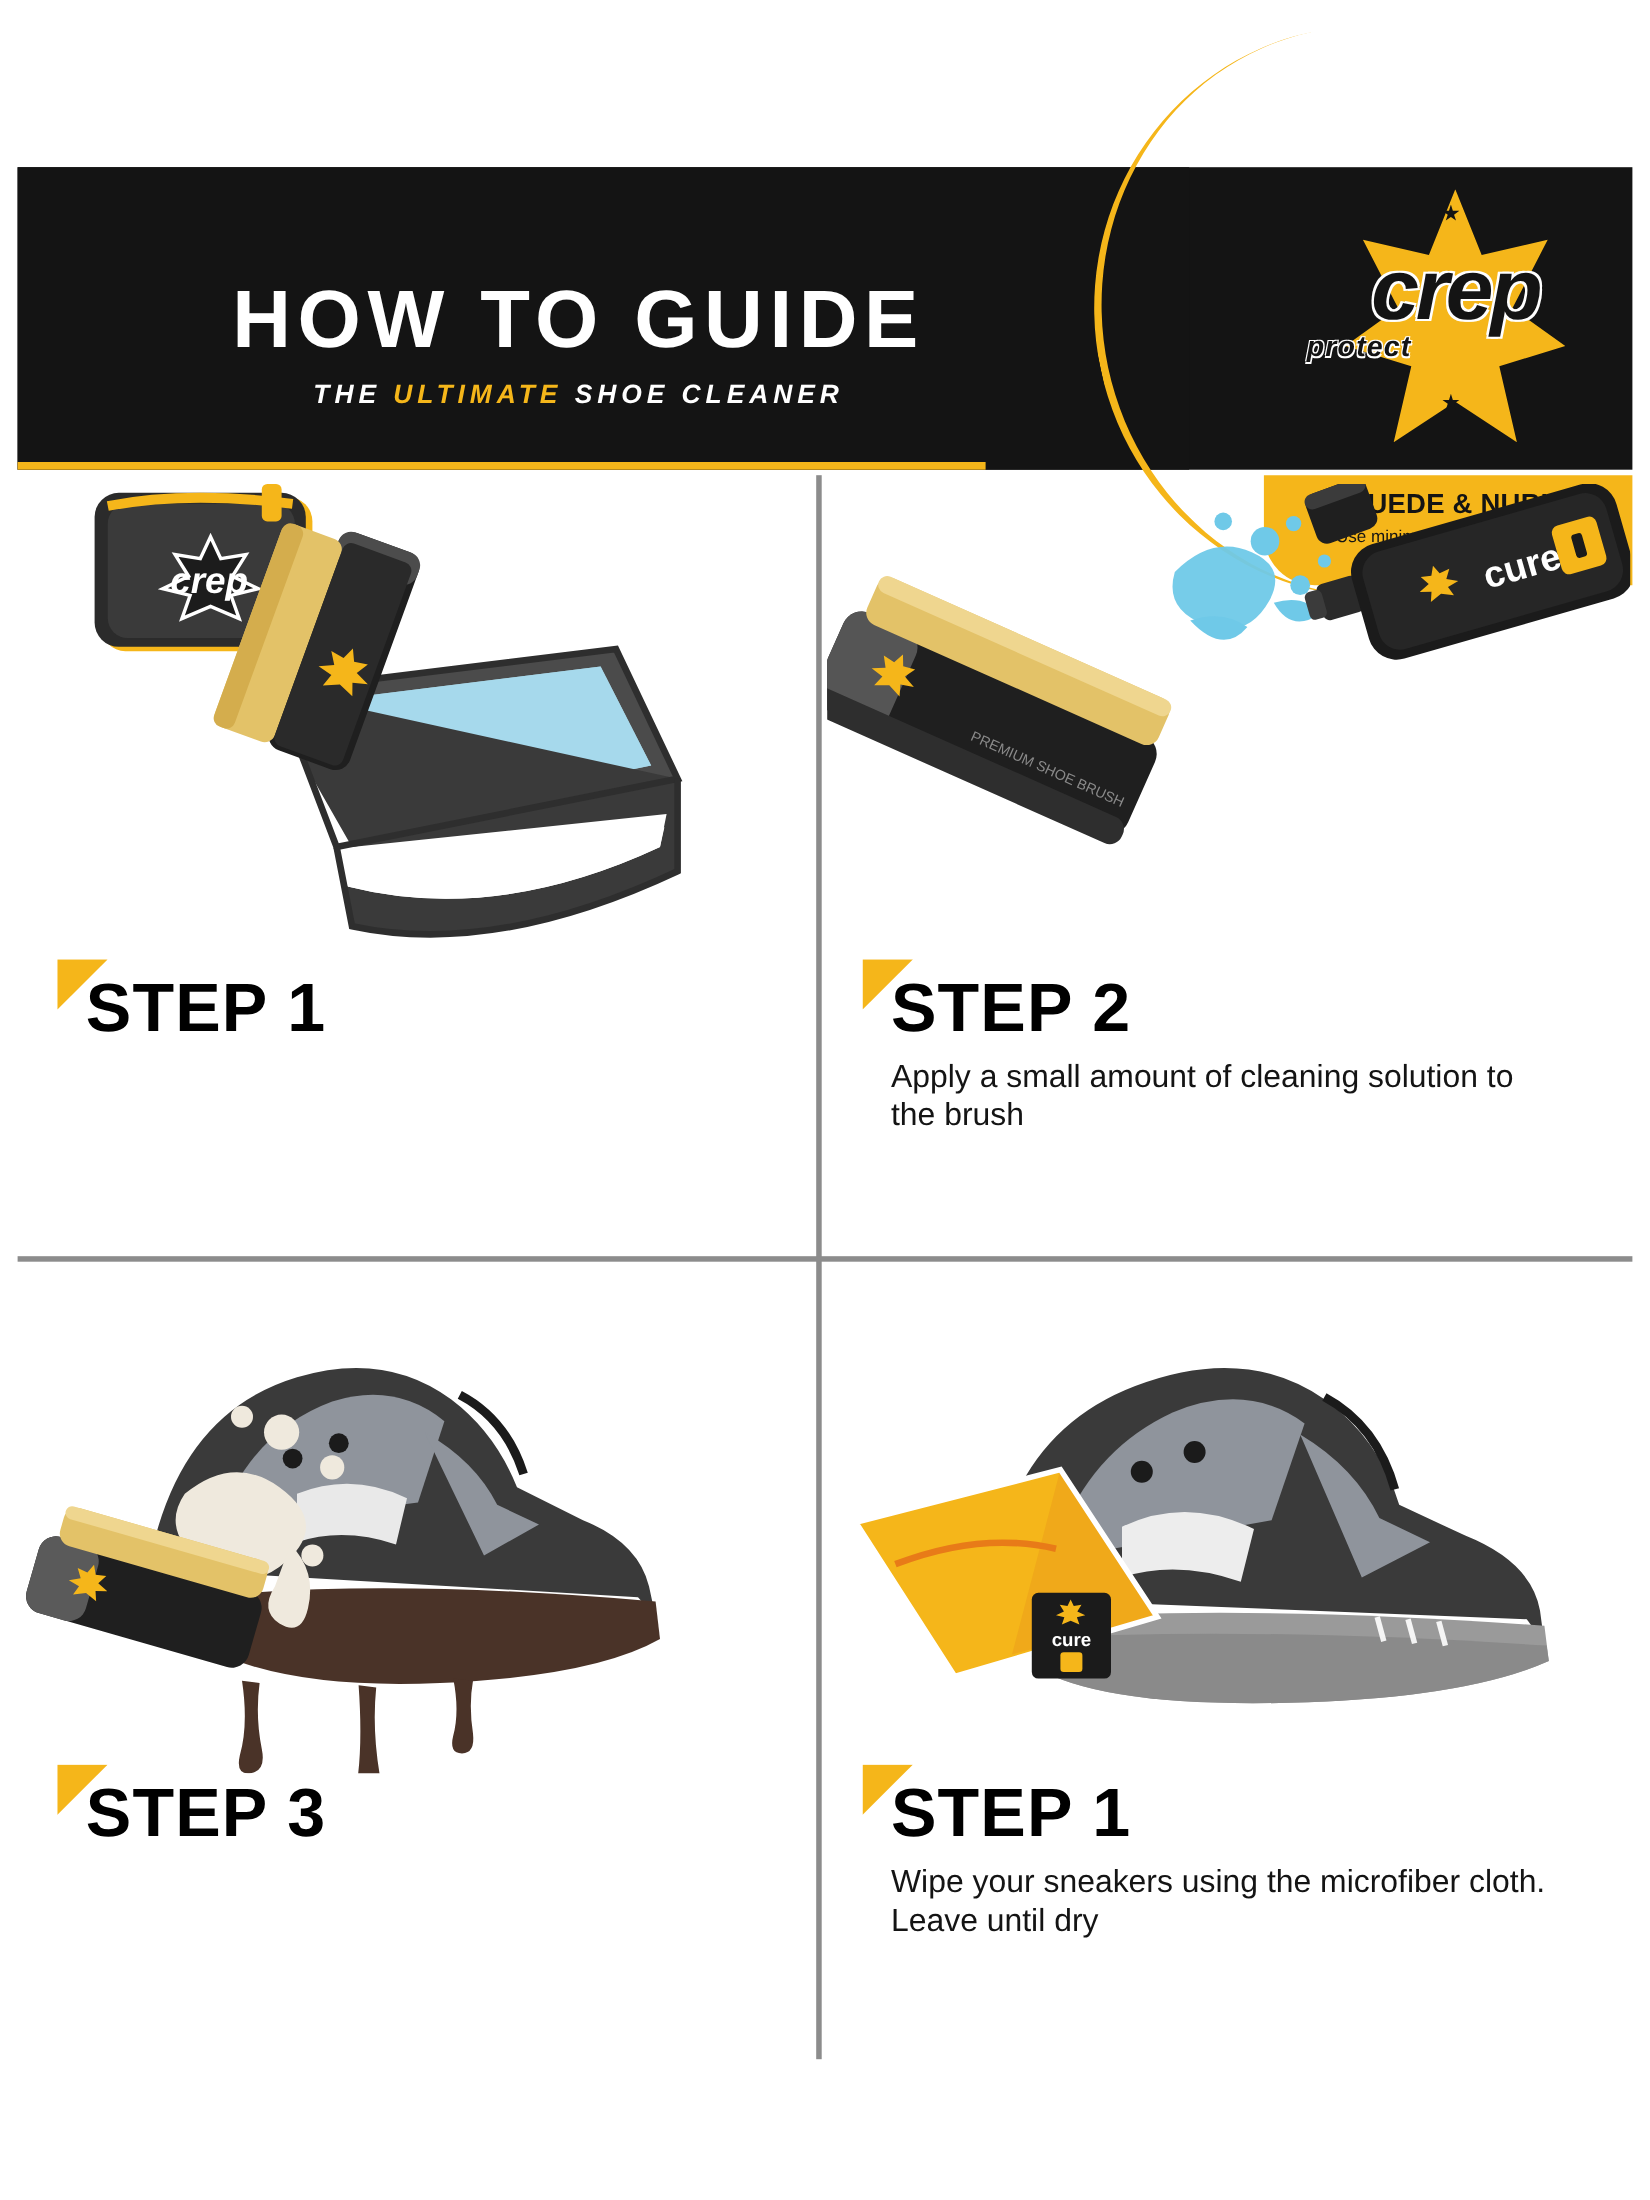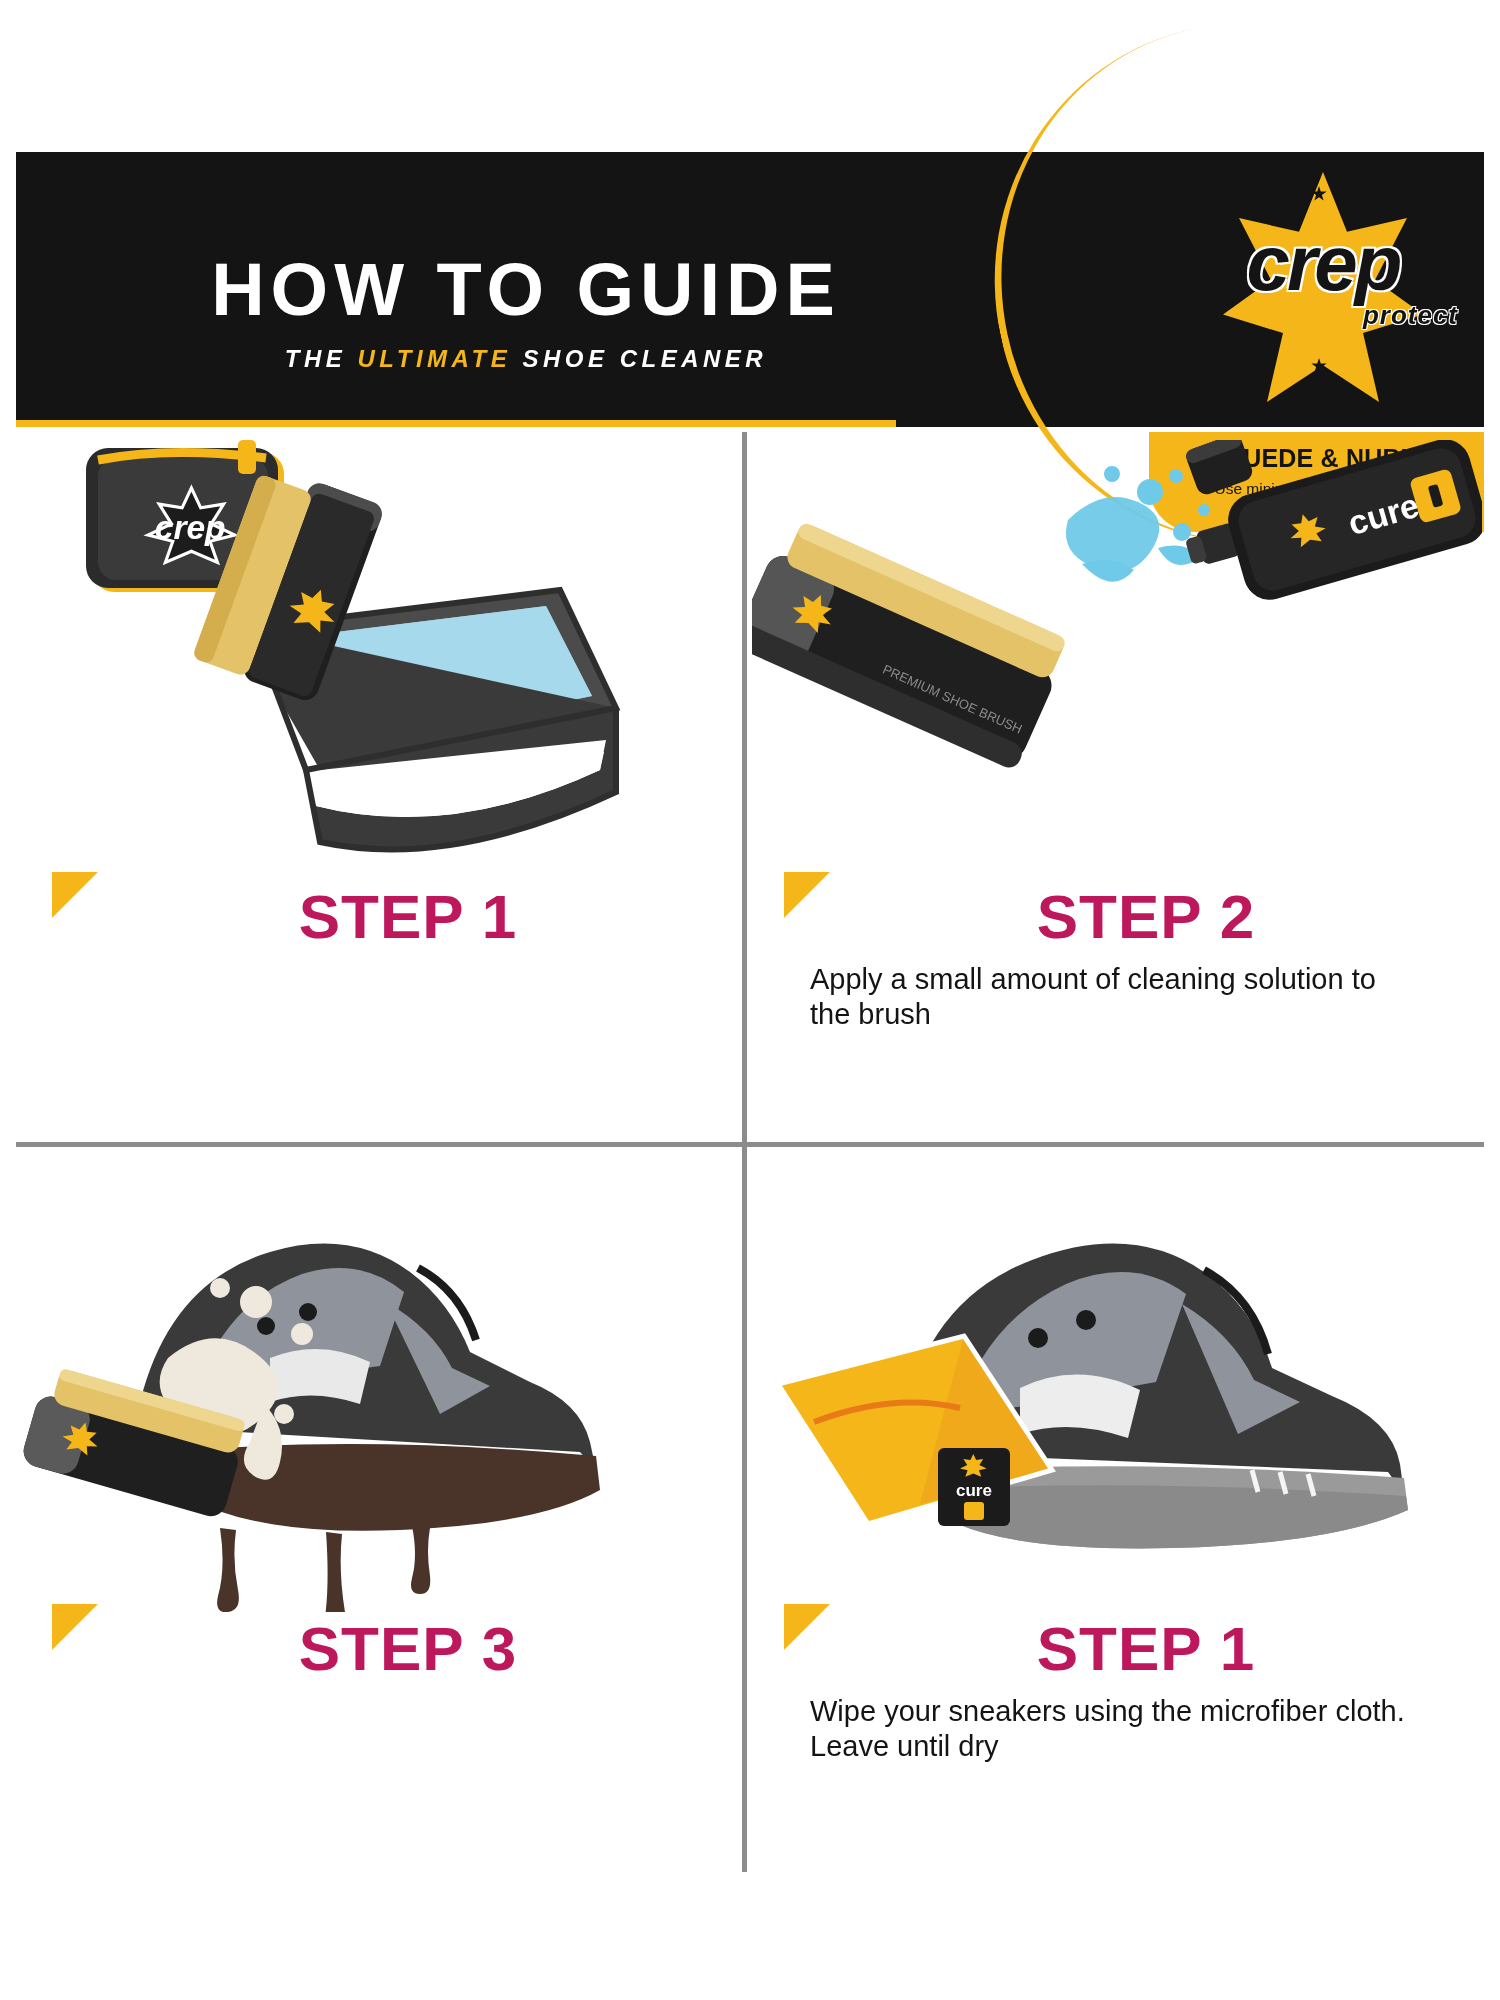--- a/index.html
+++ b/index.html
@@ -97,21 +97,21 @@
     font-style: italic;
     letter-spacing: -3px;
     line-height: 1;
     text-shadow:
       -2px -2px 0 #fff, 2px -2px 0 #fff, -2px 2px 0 #fff, 2px 2px 0 #fff;
   }
   .logo-sub {
     position: absolute;
     left: 0; top: 138px;
     width: 270px;
-    text-align: right;
+    text-align: left;
     color: #141414;
     font-size: 26px;
     font-weight: bold;
     font-style: italic;
     letter-spacing: 1px;
     text-shadow:
       -1px -1px 0 #fff, 1px -1px 0 #fff, -1px 1px 0 #fff, 1px 1px 0 #fff;
   }
   .logo-dot { position: absolute; width: 16px; height: 16px; background: #141414;
     clip-path: polygon(50% 0,61% 35%,98% 35%,68% 57%,79% 91%,50% 70%,21% 91%,32% 57%,2% 35%,39% 35%); }
@@ -177,27 +177,26 @@
   }
   .corner-flag {
     position: absolute;
     left: 32px; top: -14px;
     width: 46px; height: 46px;
     background: #f5b61a;
     clip-path: polygon(0 0, 100% 0, 0 100%);
   }
   .step-title {
     position: relative;
-    color: #be185d;
+    color: #000000;
     font-size: 62px;
     font-weight: bold;
     letter-spacing: 1px;
     line-height: 1;
     margin-left: 18px;
-    text-align: center;
   }
   .step-desc {
     margin-left: 58px;
     margin-top: 14px;
     color: #141414;
     font-size: 29px;
     line-height: 1.22;
     max-width: 600px;
   }
 

